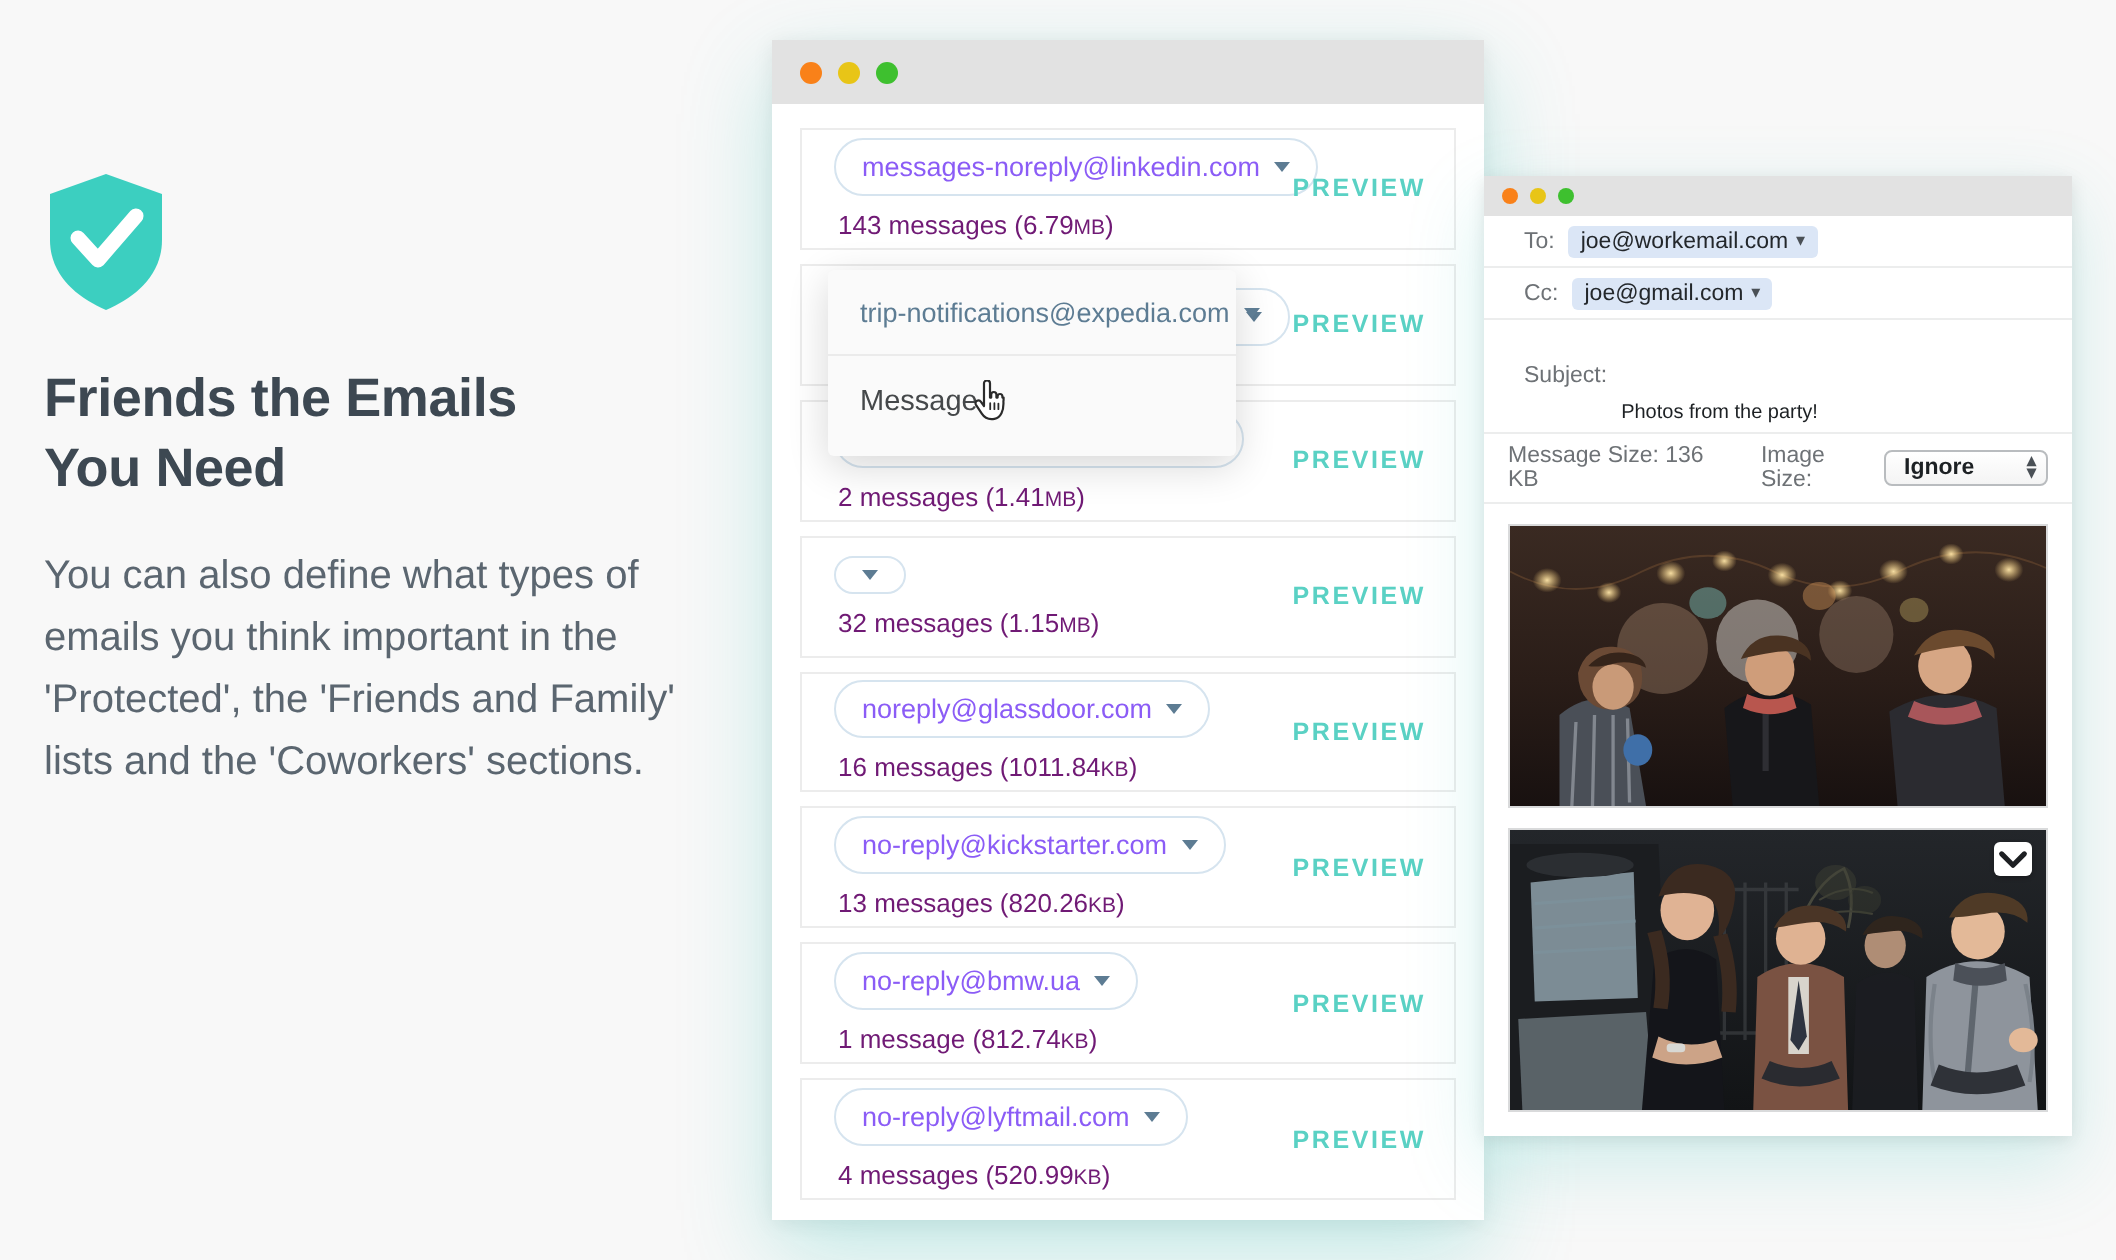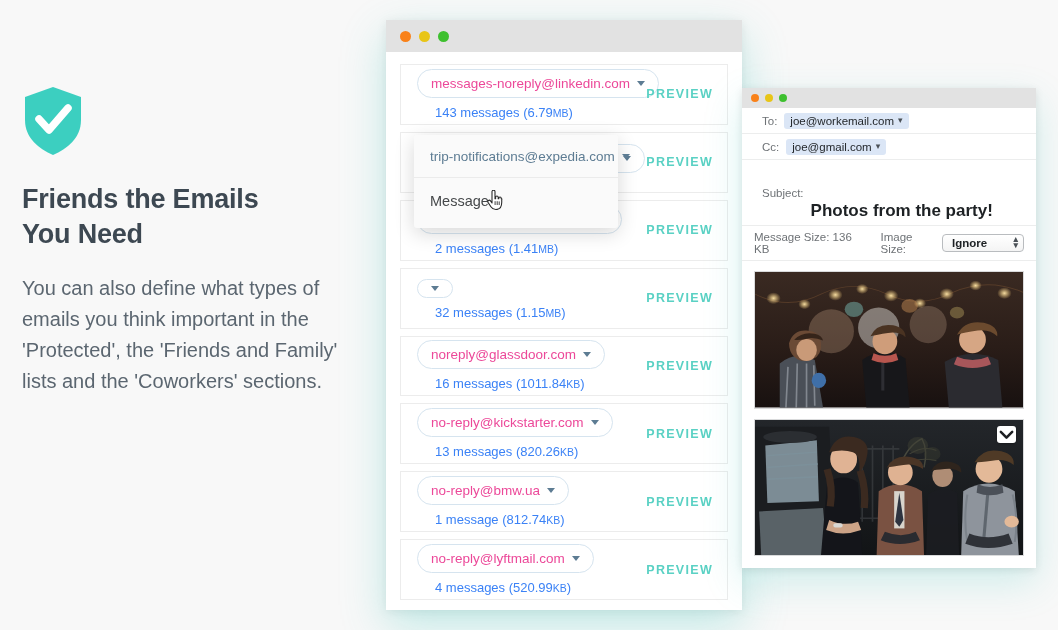--- a/index.html
+++ b/index.html
@@ -57,30 +57,30 @@
     border: 1px solid #ececec;
     display: flex; align-items: center;
     padding: 0 14px 0 16px;
   }
   .sender-left { flex: 1 1 auto; min-width: 0; }
   .chip {
     display: inline-flex; align-items: center; gap: 7px;
     border: 1px solid #d6e4ef;
     border-radius: 999px;
     padding: 6px 13px;
-    font-size: 13.5px; color: #ec4899;
+    font-size: 13.5px; color: #8b5cf6;
     background: #fff; white-space: nowrap;
   }
   .caret {
     width: 0; height: 0;
     border-left: 4.5px solid transparent;
     border-right: 4.5px solid transparent;
     border-top: 5.5px solid #5d7c93;
   }
-  .count { margin-top: 7px; font-size: 13px; color: #3b82f6; padding-left: 2px; margin-left: 16px; }
+  .count { margin-top: 7px; font-size: 13px; color: #701a75; padding-left: 2px; }
   .count .unit { font-size: 10.5px; }
   .preview-link {
     flex: 0 0 auto;
     font-size: 12.5px; font-weight: bold;
     color: #5ad1c4; letter-spacing: 1.3px;
   }
 
   
   #ignore-menu {
     position: absolute; left: 414px; top: 135px;
@@ -124,21 +124,21 @@
     min-height: 26px;
   }
   .field-label { font-size: 11.5px; color: #6e7276; margin-right: 7px; }
   .addr-chip {
     display: inline-flex; align-items: center; gap: 4px;
     background: #dbe6f6; border-radius: 3px;
     padding: 2px 6px;
     font-size: 11.5px; color: #23272b;
   }
   .mini-caret { font-size: 9px; color: #4a5056; line-height: 1; }
-  .subject-text { font-size: 17px; color: #1d2124; font-weight: bold; margin-top: 37px; }
+  .subject-text { font-size: 10px; color: #1d2124; font-weight: normal; margin-top: 37px; }
   .sizes-row {
     display: flex; align-items: center;
     padding: 5px 12px; gap: 0;
     border-bottom: 1px solid #eceded;
   }
   .size-text { font-size: 11.5px; color: #6e7276; }
   .img-size-label { font-size: 11.5px; color: #6e7276; margin-left: 22px; margin-right: 7px; }
   .select-box {
     display: inline-flex; align-items: center; justify-content: space-between;
     min-width: 82px;

